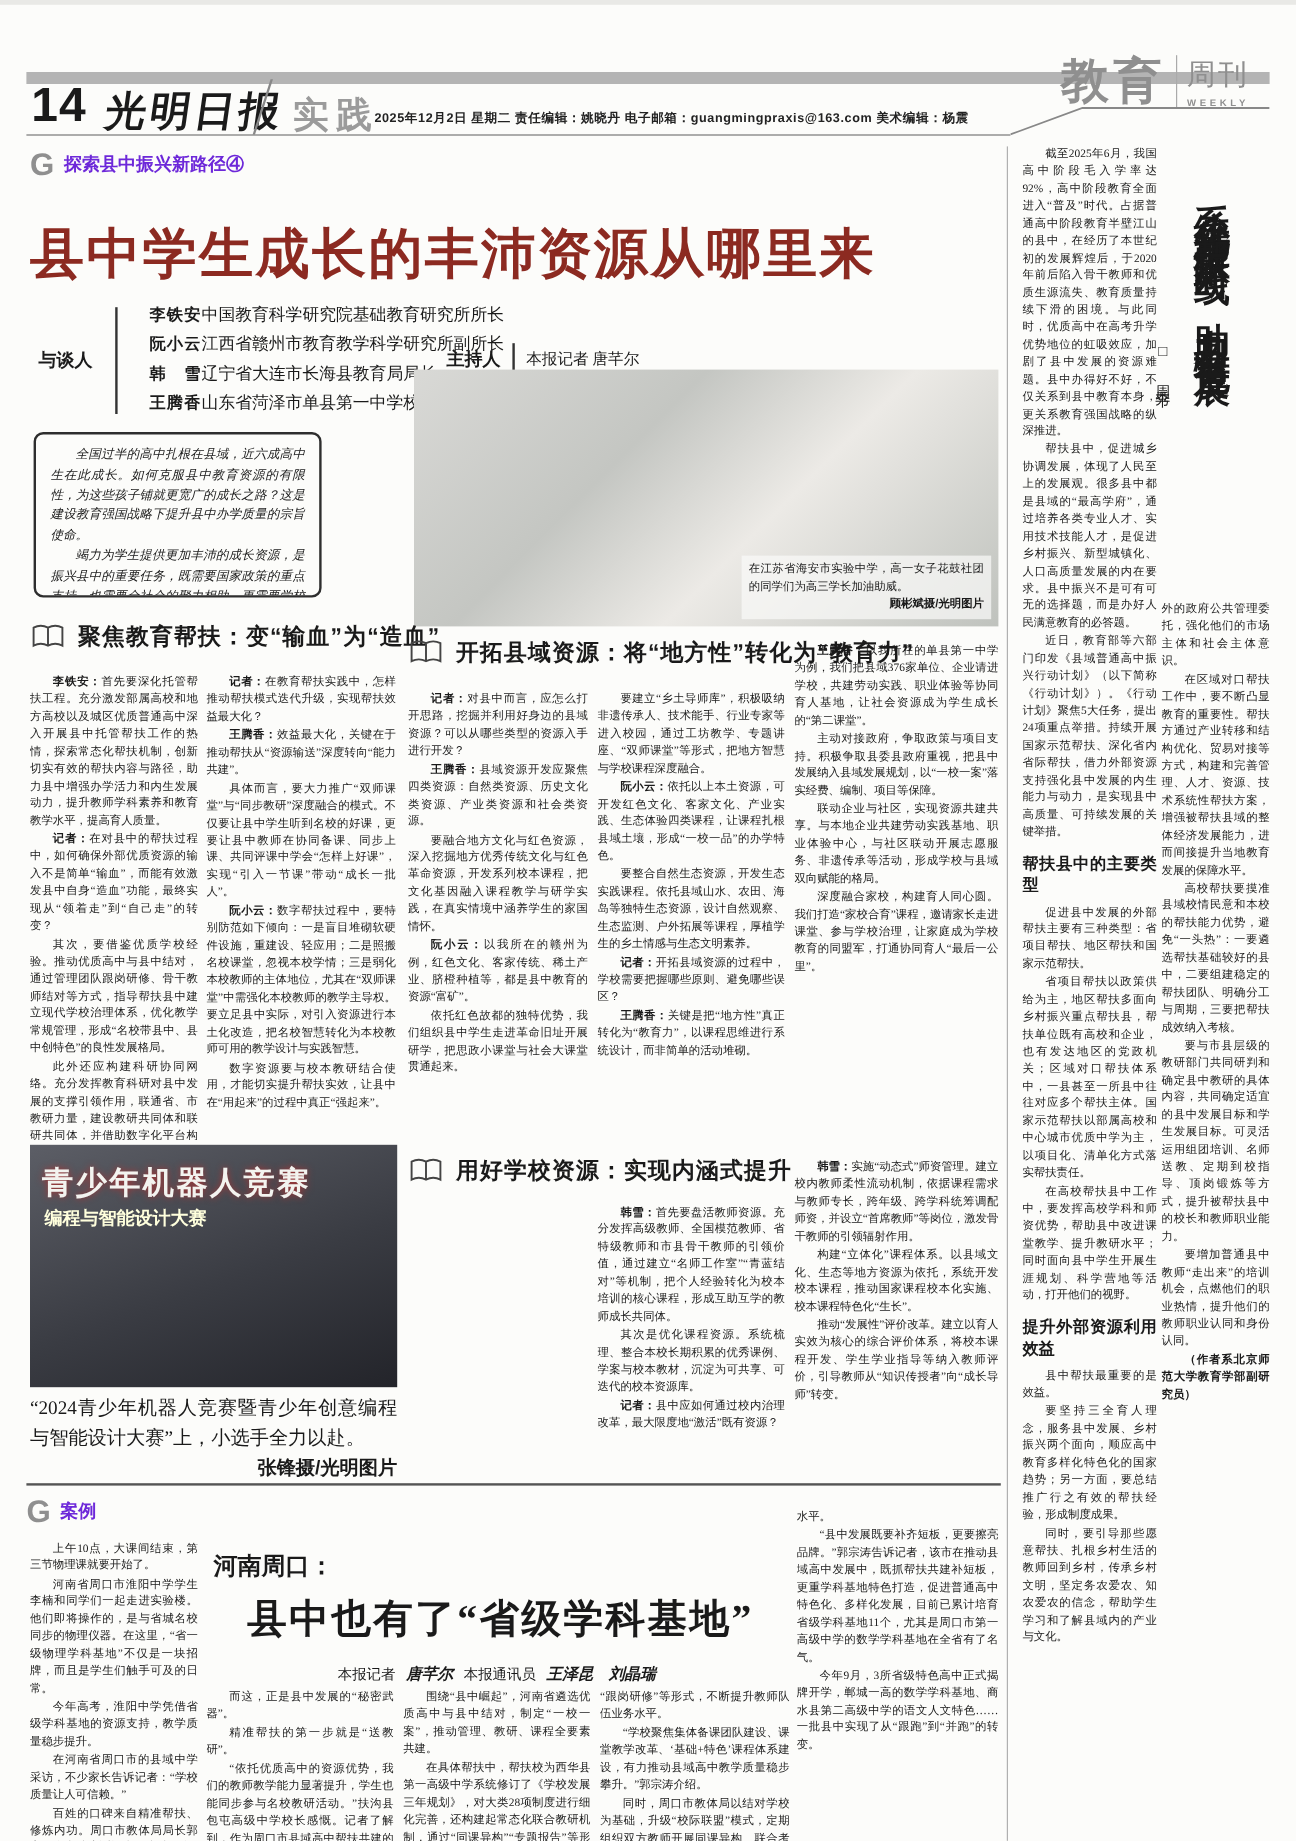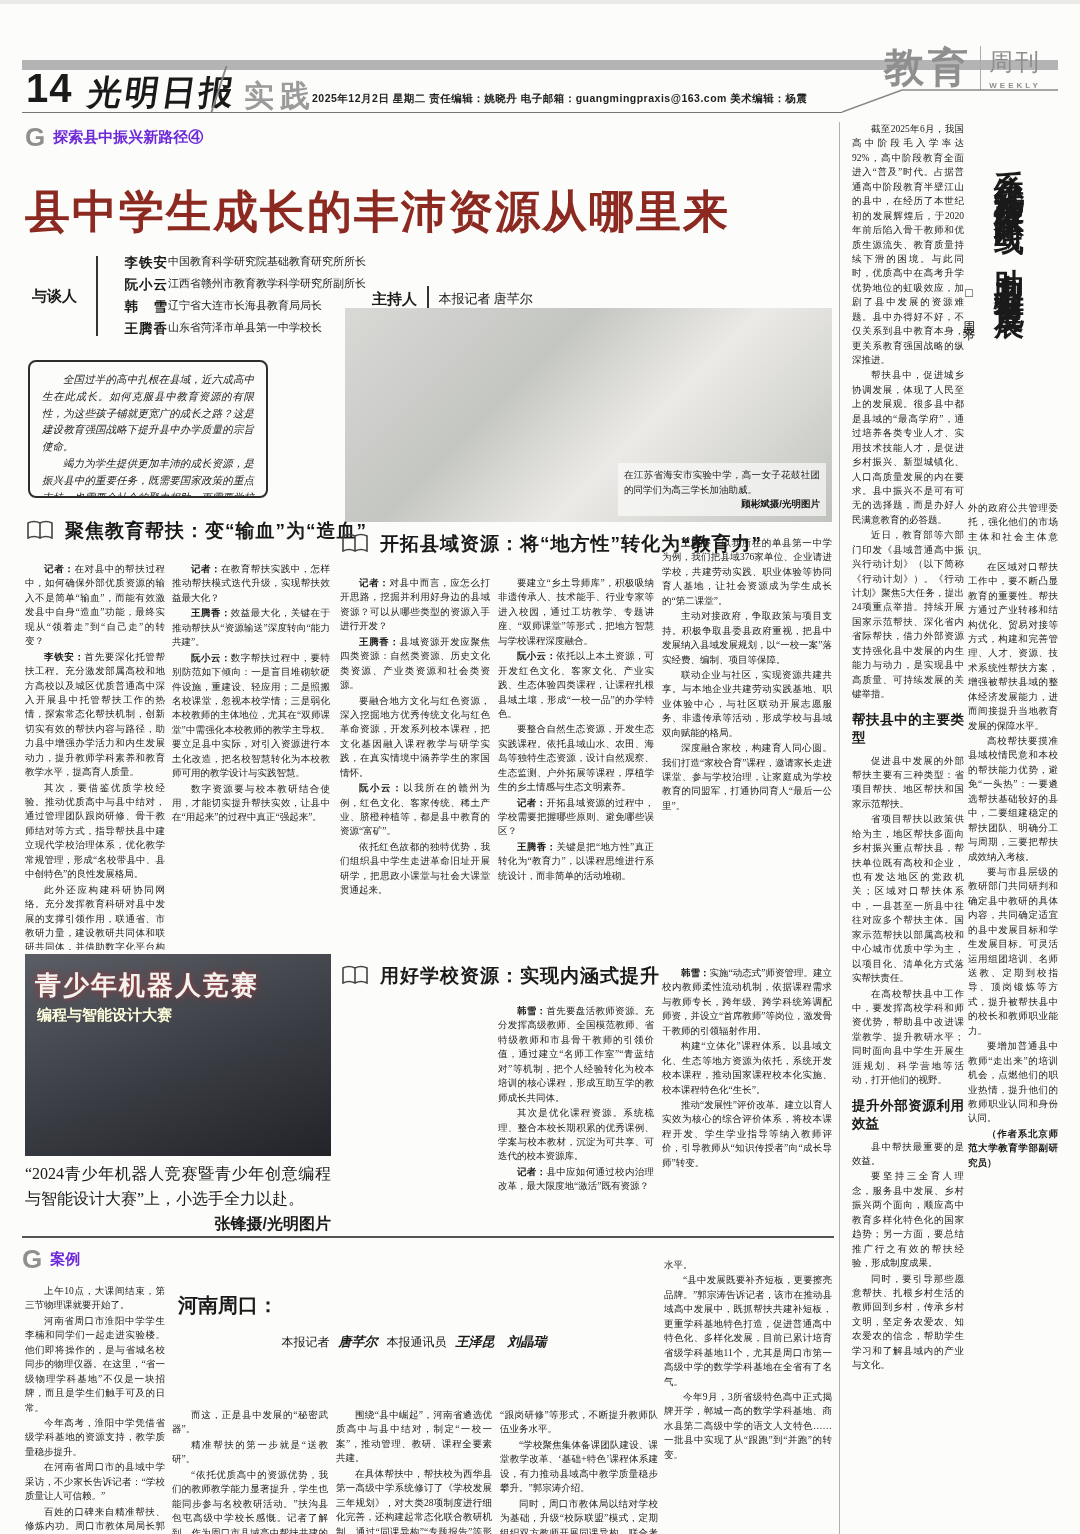--- a/index.html
+++ b/index.html
@@ -30,21 +30,21 @@
   #tag1{left:25px;top:118px;}
   #kicker{left:25px;top:149px;font:700 21px "Liberation Sans",sans-serif;letter-spacing:1px;}
   #headline{left:25px;top:178px;width:808px;font:700 45px "Liberation Serif",serif;letter-spacing:2px;}
   
   #panel{left:32px;top:250px;display:flex;align-items:stretch;}
   .panel-label{font:700 15px "Liberation Sans",sans-serif;align-self:center;width:52px;}
   .panel-rule{width:2px;background:#333;margin:2px 12px;}
   .panel-rows{display:flex;flex-direction:column;gap:4px;}
   .p-row{display:flex;font-size:13px;line-height:1.45;}
   .p-name{font:700 13.5px "Liberation Sans",sans-serif;width:58px;letter-spacing:1px;text-align:right;}
-  .p-title{font-size:11px;text-align:right;}
+  .p-title{font-size:14px;text-align:right;}
   #host{left:372px;top:282px;display:flex;align-items:center;}
   #host .host-label{font:700 15px "Liberation Sans",sans-serif;}
   #host .host-rule{width:1.5px;height:26px;background:#333;margin:0 10px;}
   #host .host-name{font-size:13px;}
   
   #photo1{left:345px;top:304px;width:487px;height:214px;
     background:linear-gradient(135deg,#d9d9d6 0%,#c4c6c2 35%,#eceae6 60%,#bfc2bd 100%);}
   #photo1 .cap{position:absolute;right:6px;bottom:6px;width:196px;background:rgba(250,250,248,.72);
     padding:5px 6px;font-size:9.5px;line-height:1.5;text-align:justify;}
   #photo1 .cap b{font-family:"Liberation Sans",sans-serif;float:right;}
@@ -173,28 +173,29 @@
 
   <div class="abs sec-h" id="s1h">
     <span class="book-icon">
       <svg width="30" height="22" viewBox="0 0 30 22">
           <path d="M3 3 C7 1 11 1 15 3 C19 1 23 1 27 3 L27 18 C23 16 19 16 15 18 C11 16 7 16 3 18 Z M15 3 L15 18" fill="none" stroke="#444" stroke-width="1.6"></path>
         </svg>
     </span>
     <h3>聚焦教育帮扶：变“输血”为“造血”</h3>
   </div>
   <div class="abs col" id="s1c1">
+      <p><b>李铁安：</b>首先要深化托管帮扶工程。充分激发部属高校和地方高校以及城区优质普通高中深入开展县中托管帮扶工作的热情，探索常态化帮扶机制，创新切实有效的帮扶内容与路径，助力县中增强办学活力和内生发展动力，提升教师学科素养和教育教学水平，提高育人质量。</p>
       <p><b>记者：</b>在对县中的帮扶过程中，如何确保外部优质资源的输入不是简单“输血”，而能有效激发县中自身“造血”功能，最终实现从“领着走”到“自己走”的转变？</p>
-      <p><b>李铁安：</b>首先要深化托管帮扶工程。充分激发部属高校和地方高校以及城区优质普通高中深入开展县中托管帮扶工作的热情，探索常态化帮扶机制，创新切实有效的帮扶内容与路径，助力县中增强办学活力和内生发展动力，提升教师学科素养和教育教学水平，提高育人质量。</p>
       <p>其次，要借鉴优质学校经验。推动优质高中与县中结对，通过管理团队跟岗研修、骨干教师结对等方式，指导帮扶县中建立现代学校治理体系，优化教学常规管理，形成“名校带县中、县中创特色”的良性发展格局。</p>
       <p>此外还应构建科研协同网络。充分发挥教育科研对县中发展的支撑引领作用，联通省、市教研力量，建设教研共同体和联研共同体，并借助数字化平台构建城乡一体化的教研体系，帮助县中开展教学课例研究、教学改进和课题研究，使县中逐步走上更高质量的科学发展道路。</p>
     </div>
   <div class="abs col" id="s1c2">
       <p><b>记者：</b>在教育帮扶实践中，怎样推动帮扶模式迭代升级，实现帮扶效益最大化？</p>
       <p><b>王腾香：</b>效益最大化，关键在于推动帮扶从“资源输送”深度转向“能力共建”。</p>
+      <p>具体而言，要大力推广“双师课堂”与“同步教研”深度融合的模式。不仅要让县中学生听到名校的好课，更要让县中教师在协同备课、同步上课、共同评课中学会“怎样上好课”，实现“引入一节课”带动“成长一批人”。</p>
       <p><b>阮小云：</b>数字帮扶过程中，要特别防范如下倾向：一是盲目堆砌软硬件设施，重建设、轻应用；二是照搬名校课堂，忽视本校学情；三是弱化本校教师的主体地位，尤其在“双师课堂”中需强化本校教师的教学主导权。要立足县中实际，对引入资源进行本土化改造，把名校智慧转化为本校教师可用的教学设计与实践智慧。</p>
       <p>数字资源要与校本教研结合使用，才能切实提升帮扶实效，让县中在“用起来”的过程中真正“强起来”。</p>
     </div>
 
   <div class="abs" id="photo2">
     <span class="ov1">青少年机器人竞赛</span>
     <span class="ov2">编程与智能设计大赛</span>
   </div>
   <div class="abs" id="photo2cap">
     <span>“2024青少年机器人竞赛暨青少年创意编程与智能设计大赛”上，小选手全力以赴。</span>
@@ -256,20 +257,21 @@
   </div>
   <div class="abs col" id="caseA">
       <p>上午10点，大课间结束，第三节物理课就要开始了。</p>
       <p>河南省周口市淮阳中学学生李楠和同学们一起走进实验楼。他们即将操作的，是与省城名校同步的物理仪器。在这里，“省一级物理学科基地”不仅是一块招牌，而且是学生们触手可及的日常。</p>
       <p>今年高考，淮阳中学凭借省级学科基地的资源支持，教学质量稳步提升。</p>
       <p>在河南省周口市的县域中学采访，不少家长告诉记者：“学校质量让人可信赖。”</p>
       <p>百姓的口碑来自精准帮扶、修炼内功。周口市教体局局长郭宗涛自豪地告诉记者，当地已有5所县中拿下“省级学科基地”！</p>
     </div>
   <div class="abs" id="case-head">
     <div id="case-loc">河南周口：</div>
+    <div id="case-hl">县中也有了“省级学科基地”</div>
     <div id="case-by">
       <span>本报记者</span>
       <b>唐芊尔</b>
       <span>本报通讯员</span>
       <b>王泽昆　刘晶瑞</b>
     </div>
   </div>
   <div class="abs col" id="caseB">
       <p>而这，正是县中发展的“秘密武器”。</p>
       <p>精准帮扶的第一步就是“送教研”。</p>

